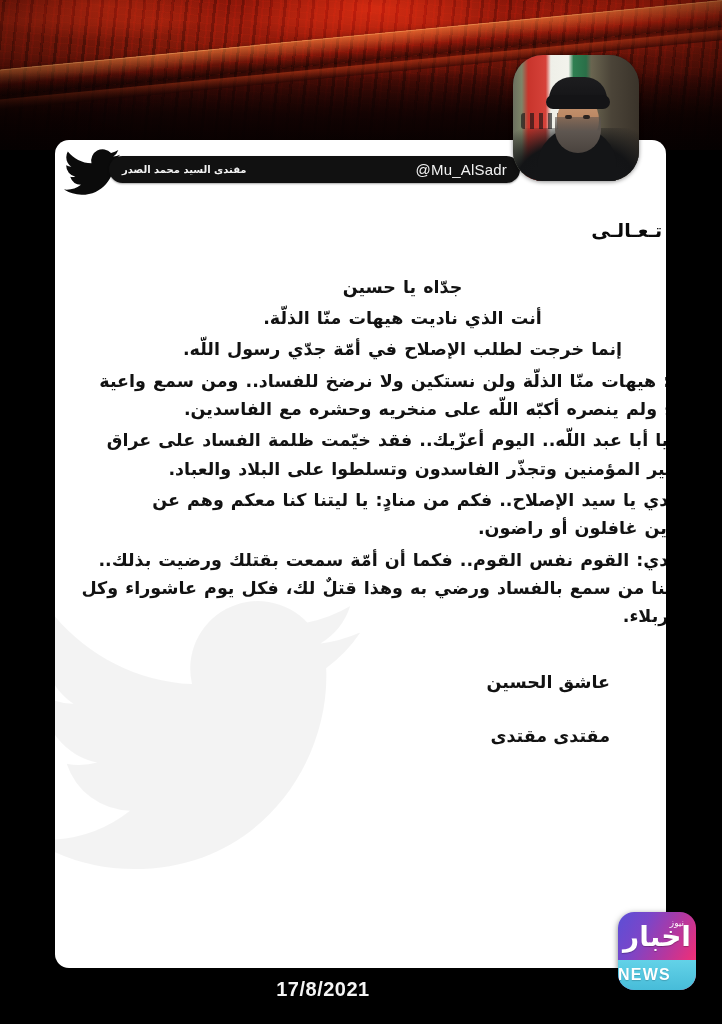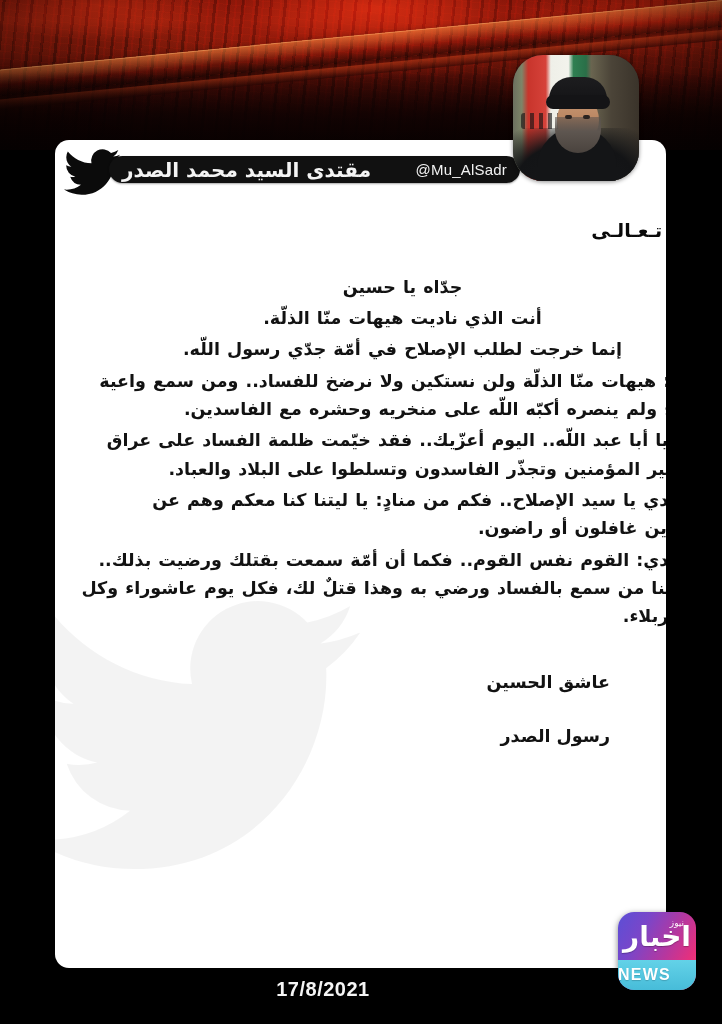--- a/index.html
+++ b/index.html
@@ -114,21 +114,21 @@
     font-family:"Liberation Sans", sans-serif;
     font-size:15px;
     font-weight:400;
     letter-spacing:0.2px;
     direction:ltr;
     white-space:nowrap;
   }
   .handle-right {
     color:#f4f4f4;
     font-family:"DejaVu Sans", sans-serif;
-    font-size:20px;
+    font-size:10px;
     font-weight:700;
     direction:rtl;
     white-space:nowrap;
   }
 
   
   .avatar {
     position:absolute;
     left:513px; top:55px;
     width:126px; height:126px;
@@ -346,21 +346,21 @@
       <p class="para center-ish">جدّاه يا حسين</p>
       <p class="para center-ish">أنت الذي ناديت هيهات منّا الذلّة.</p>
       <p class="para center-ish">إنما خرجت لطلب الإصلاح في أمّة جدّي رسول اللّه.</p>
       <p class="para">فأقول: هيهات منّا الذلّة ولن نستكين ولا نرضخ للفساد.. ومن سمع واعية الإصلاح ولم ينصره أكبّه اللّه على منخريه وحشره مع الفاسدين.</p>
       <p class="para">سيدي يا أبا عبد اللّه.. اليوم أعزّيك.. فقد خيّمت ظلمة الفساد على عراق علي أمير المؤمنين وتجذّر الفاسدون وتسلطوا على البلاد والعباد.</p>
       <p class="para">فيا سيدي يا سيد الإصلاح.. فكم من منادٍ: يا ليتنا كنا معكم وهم عن الفاسدين غافلون أو راضون.</p>
       <p class="para">فيا سيدي: القوم نفس القوم.. فكما أن أمّة سمعت بقتلك ورضيت بذلك.. فإن بيننا من سمع بالفساد ورضي به وهذا قتلٌ لك، فكل يوم عاشوراء وكل أرض كربلاء.</p>
 
       <div class="signature">
         <div class="sig-line">عاشق الحسين</div>
-        <div class="sig-line">رسول الصدر</div>
+        <div class="sig-line">مقتدى مقتدى</div>
       </div>
 
     </div>
   </div>
 
   <div class="avatar">
     <div class="av-flag"></div>
     <div class="av-flagtext"></div>
     <div class="av-shoulders"></div>
     <div class="av-body"></div>

